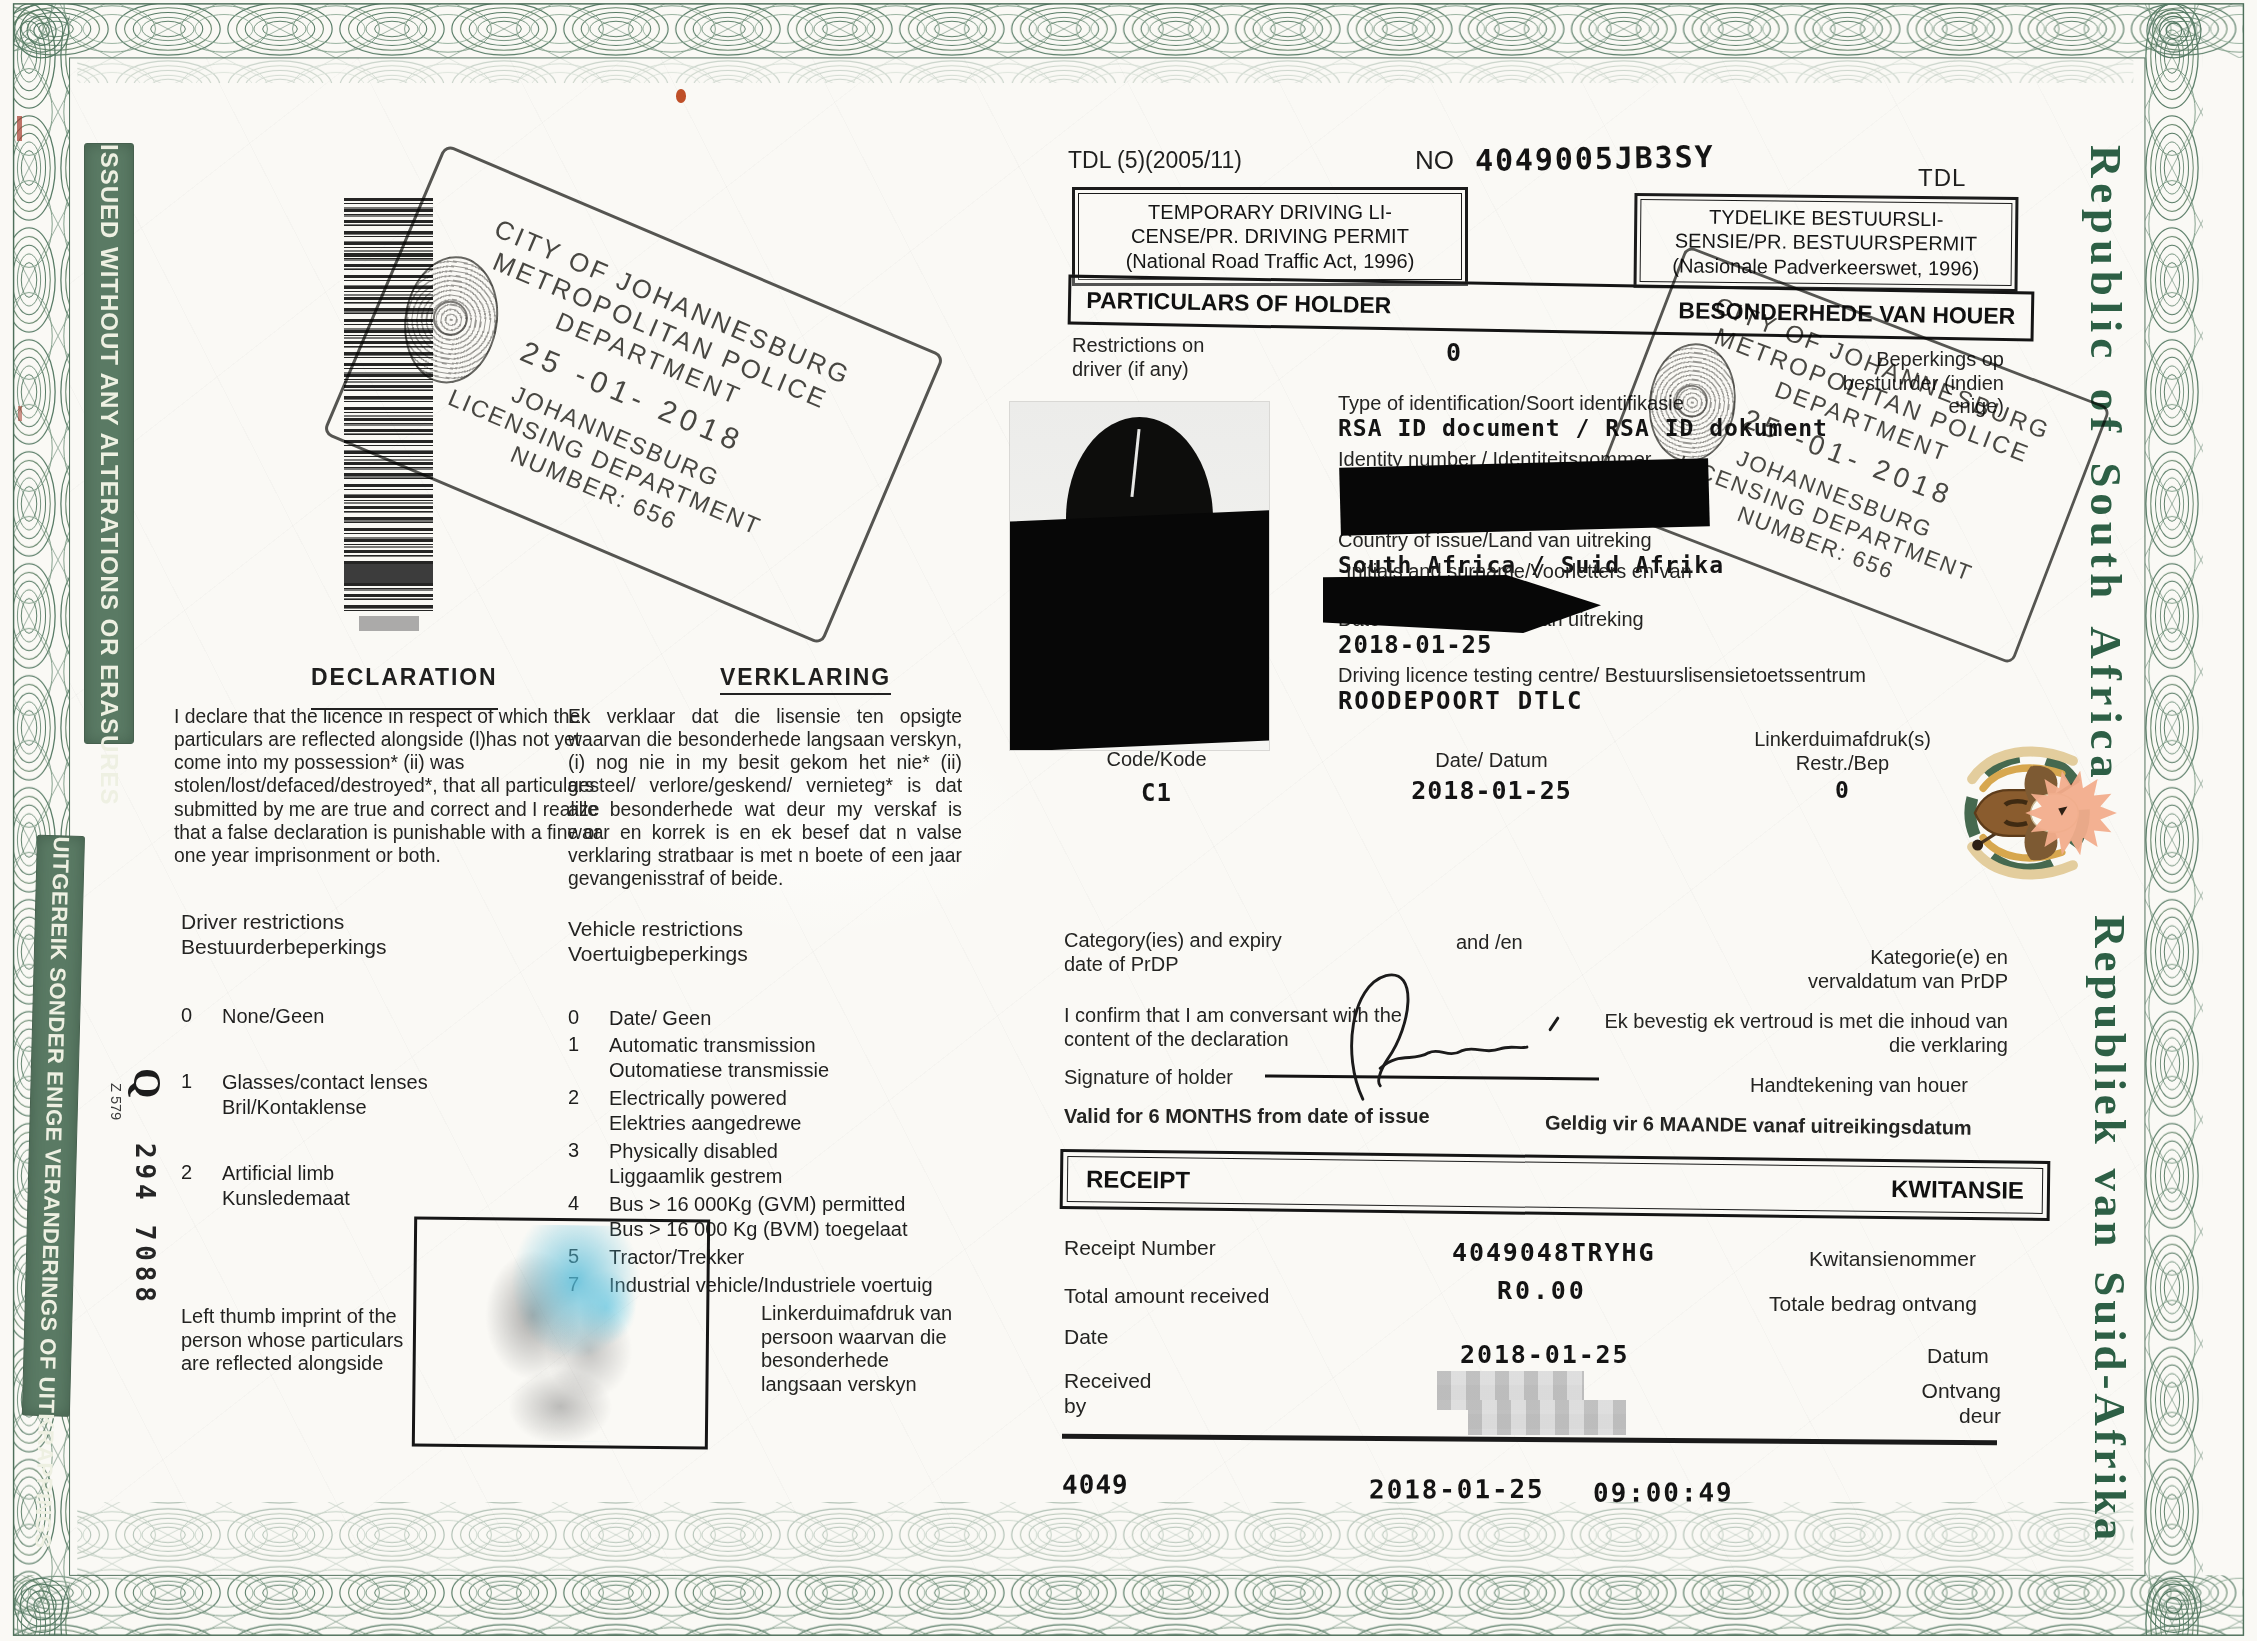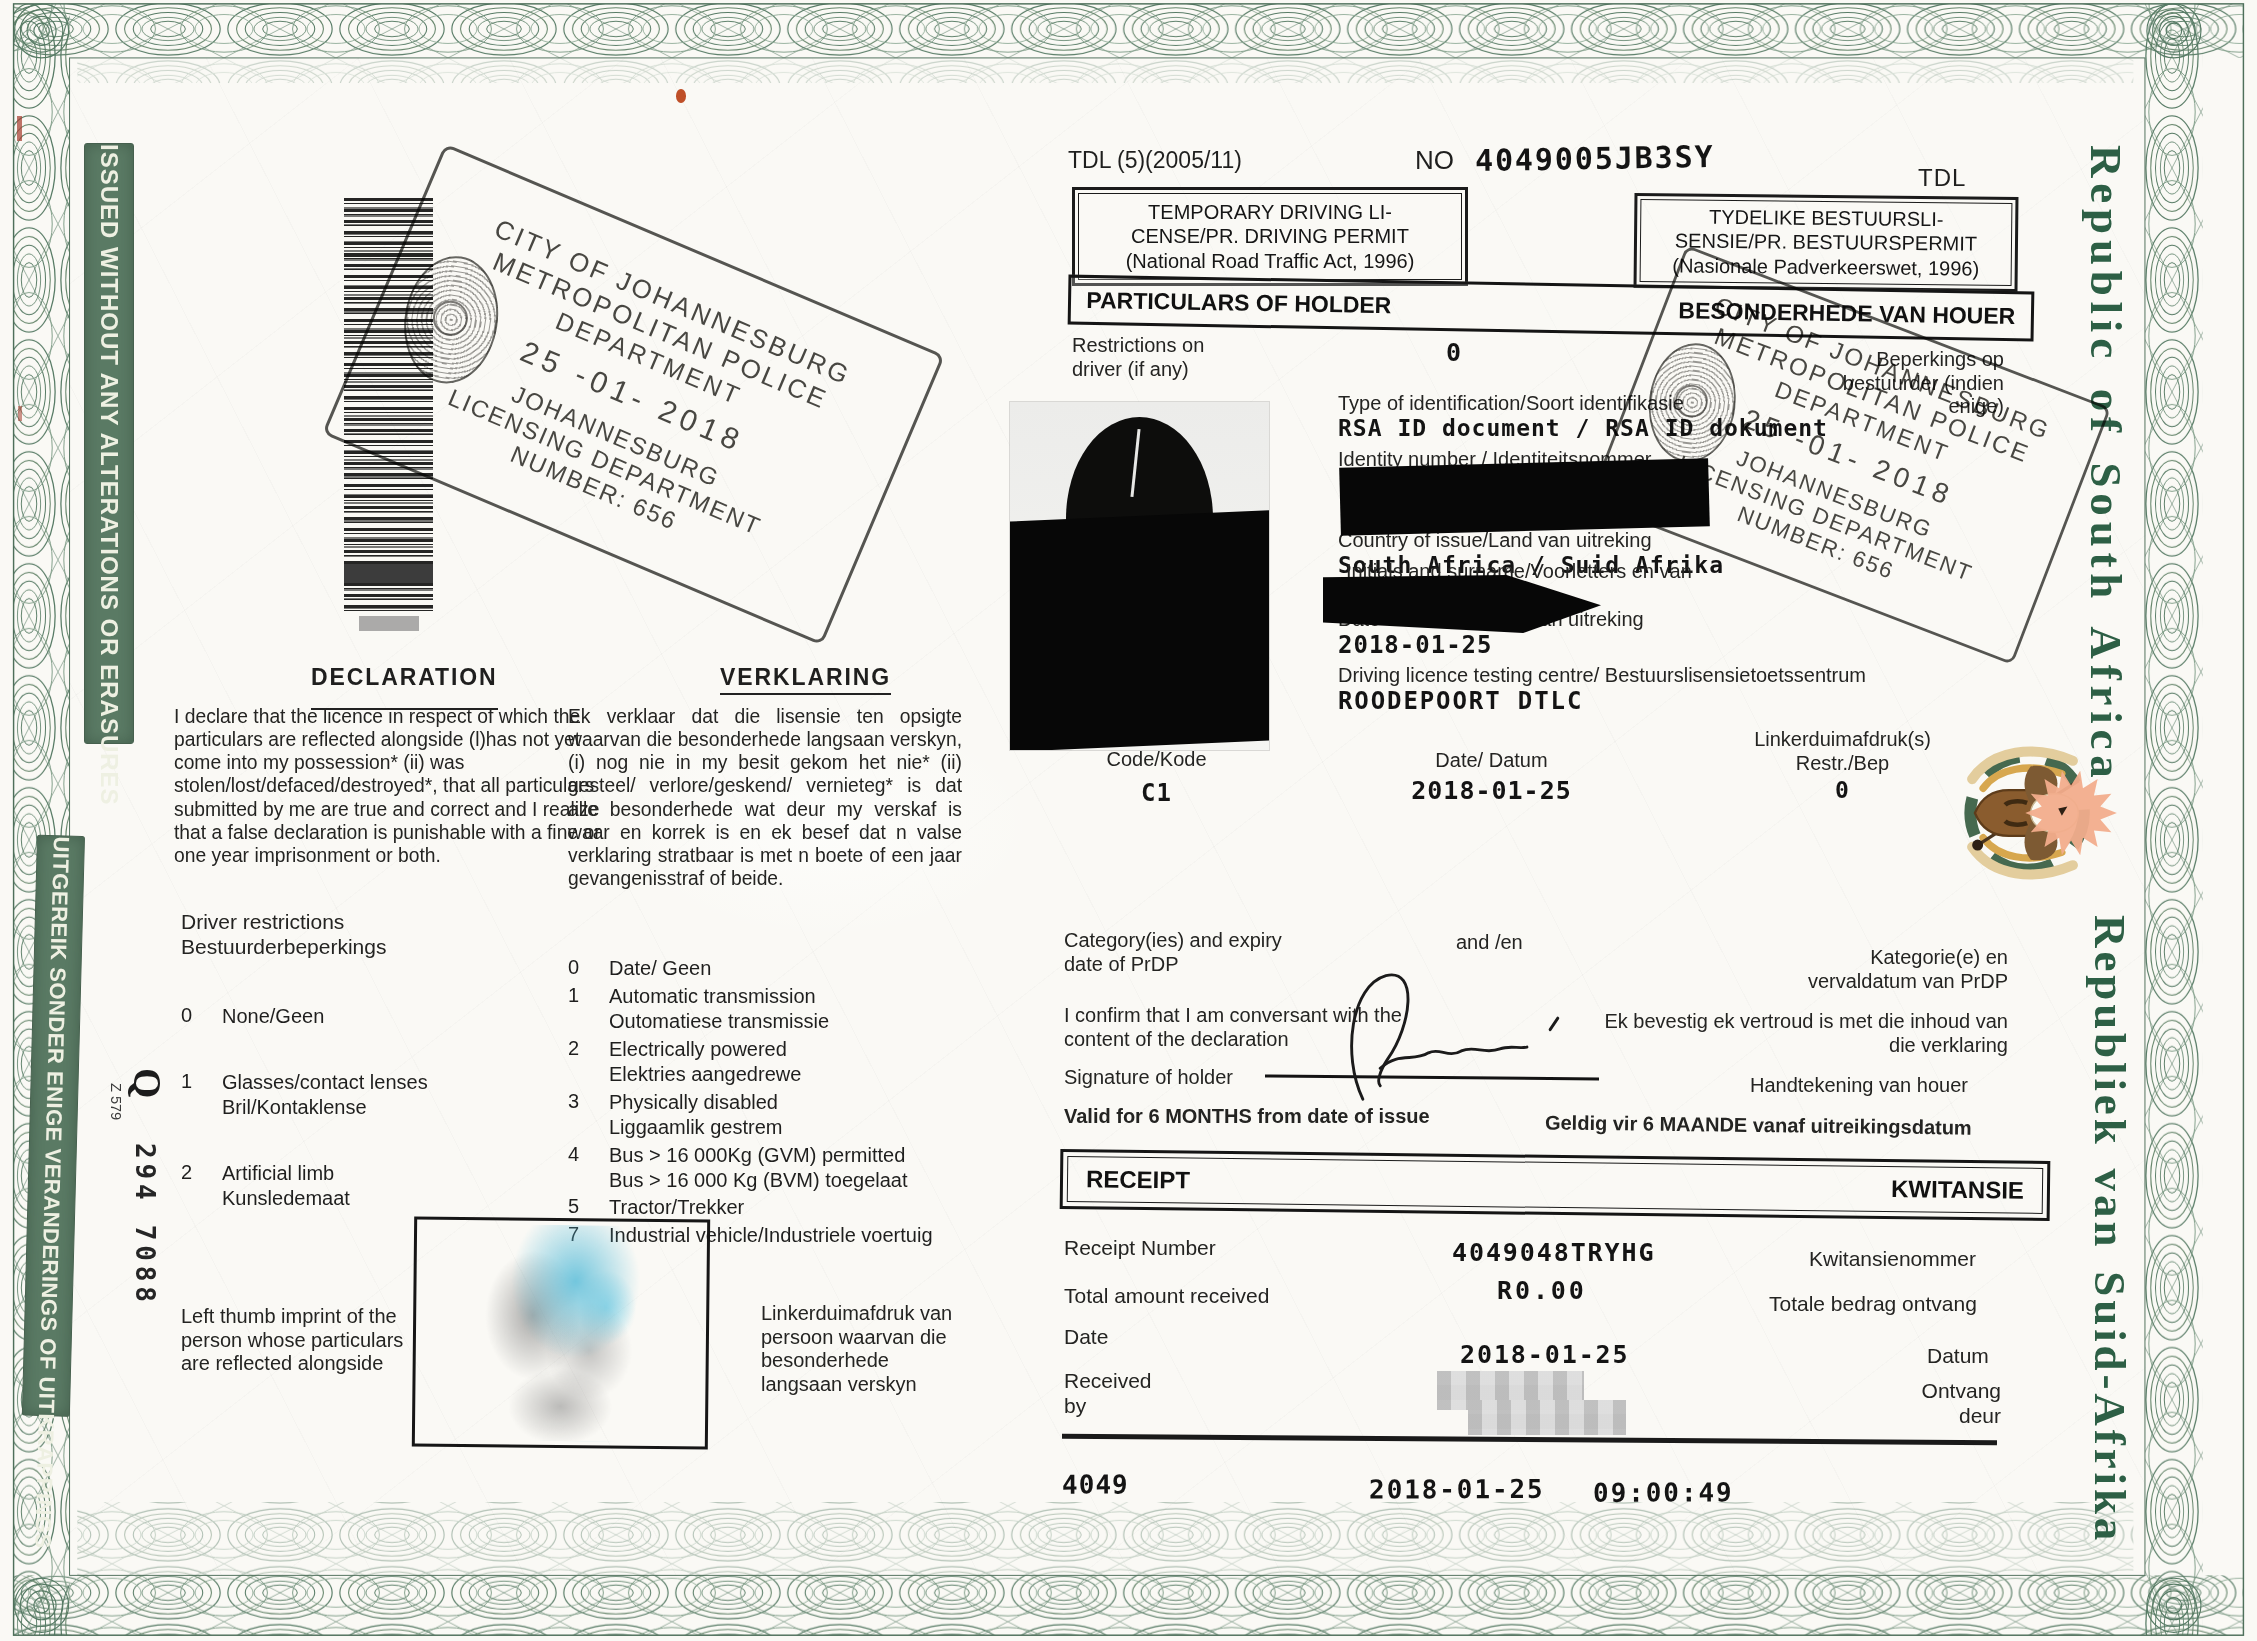--- a/index.html
+++ b/index.html
@@ -270,20 +270,24 @@
         <span class="r-code">2</span>
         <span class="r-lines">
           <span class="r-l1">Artificial limb</span>
           <span class="r-l2">Kunsledemaat</span>
         </span>
       </div>
     </div>
 </div>
 
 <div class="abs" style="left:568px;top:917px;width:386px;z-index:2;">
+  <div class="lbl" style="font-size:21px;">
+    <div>Vehicle restrictions</div>
+    <div>Voertuigbeperkings</div>
+  </div>
   <div class="rlist veh" style="margin-top:39px;">
 
       <div class="r-item">
         <span class="r-code">0</span>
         <span class="r-lines">
           <span class="r-l1">Date/ Geen</span>
 
         </span>
       </div>
 

